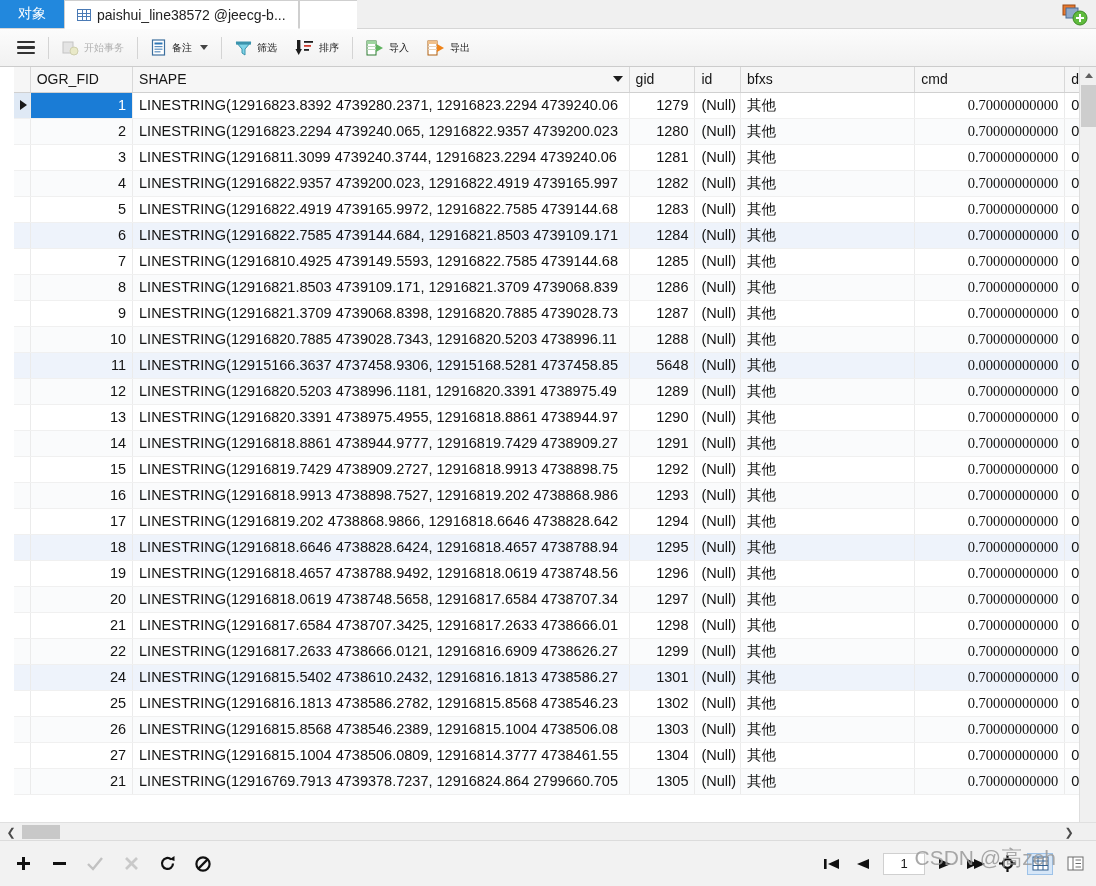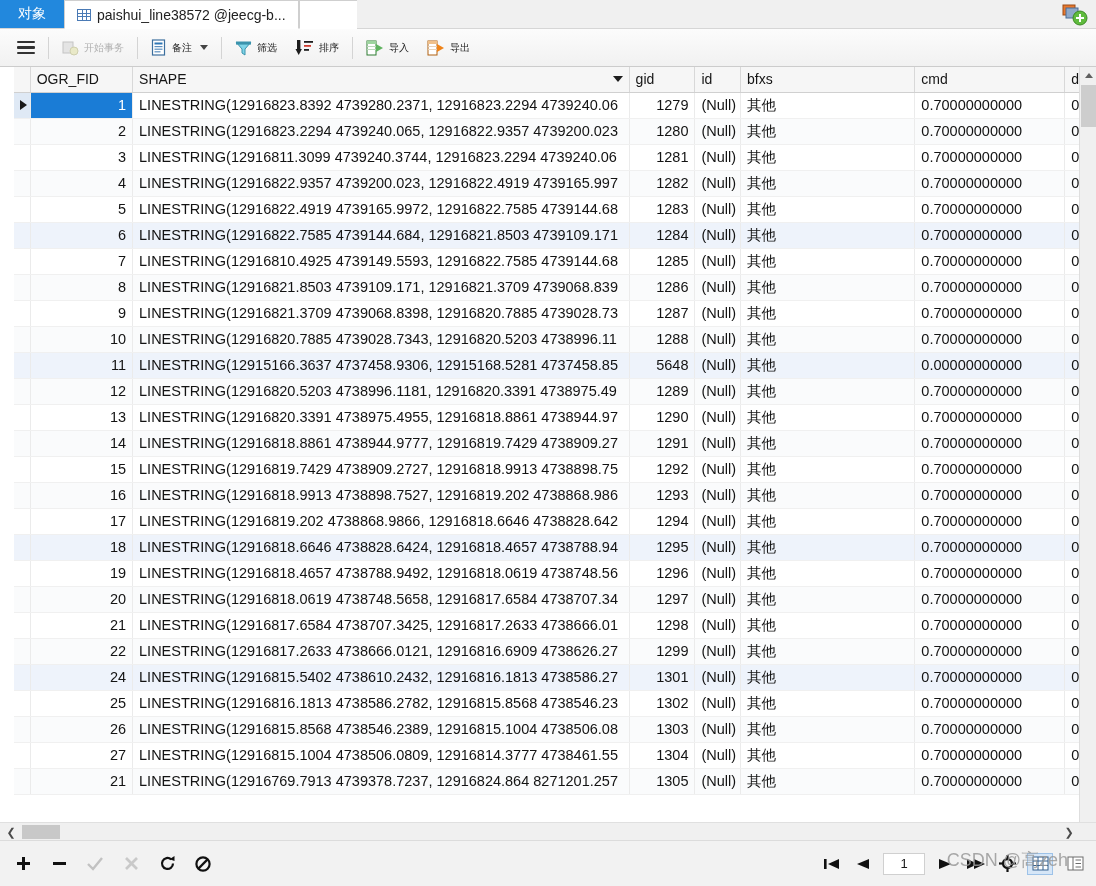--- a/index.html
+++ b/index.html
@@ -105,21 +105,21 @@
     border-right: 1px solid #e6e6e6;
   }
   tr.selected td.rownum { background:#1a7cd6 !important; color:#ffffff; }
   tr.selected td.gutter { background:#dfe9f5 !important; }
   .arrow-cur { display:inline-block; width:0;height:0;
     border-top:5px solid transparent;border-bottom:5px solid transparent;border-left:7px solid #1a1a1a; }
   td.shape  { width: 490px; }
   td.gid    { width: 65px; text-align: right; padding-right: 12px;}
   td.idc    { width: 45px; color: #b9b9b9; font-size: 13.5px;}
   td.bfxs   { width: 172px; }
-  td.cmd    { width: 148px; text-align: left; padding-right: 14px; }
+  td.cmd    { width: 148px; text-align: right; padding-right: 14px; font-family: Liberation Serif, serif; }
   td.dy     { width: 44px; }
   th.shape  { width: 490px; }
   th.gid    { width: 65px; }
   th.idc    { width: 45px; }
   th.bfxs   { width: 172px; }
   th.cmd    { width: 148px; }
   th.dy     { width: 44px; }
   .hdr-caret {
     position:absolute; right:6px; top:9px; width:0;height:0;
     border-left:5px solid transparent;border-right:5px solid transparent;border-top:6px solid #1d1d1d;
@@ -172,21 +172,21 @@
   .sb-btn.dim { color:#c2c2c2; cursor:default; }
   .pagebox {
     width:42px; height:22px; background:#ffffff; border:1px solid #d0d0d0;
     display:flex; align-items:center; justify-content:center; font-size:13px;
   }
   .viewtog {
     width:26px;height:22px;display:flex;align-items:center;justify-content:center;cursor:pointer;
   }
   .viewtog.sel { background:#d6e6f7; border:1px solid #9dc2e8; }
   .wm {
-    position:absolute; right:28px; bottom:14px; font-size:18px; color:#9a9a9a;
+    position:absolute; right:40px; bottom:14px; font-size:21px; color:#9a9a9a;
     opacity:.85; pointer-events:none; white-space:nowrap;
   }
 </style>
 </head>
 <body>
 
 <div id="app">
 
   <div class="tabbar">
     <div class="tab obj">
@@ -552,21 +552,21 @@
             <td class="shape">LINESTRING(12916815.1004 4738506.0809, 12916814.3777 4738461.55</td>
             <td class="gid">1304</td>
             <td class="idc">(Null)</td>
             <td class="bfxs">其他</td>
             <td class="cmd">0.70000000000</td>
             <td class="dy">0.0</td>
           </tr>
           <tr class="odd">
             <td class="gutter"></td>
             <td class="rownum">21</td>
-            <td class="shape">LINESTRING(12916769.7913 4739378.7237, 12916824.864 8271201.257</td>
+            <td class="shape">LINESTRING(12916769.7913 4739378.7237, 12916824.864 2799660.705</td>
             <td class="gid">1305</td>
             <td class="idc">(Null)</td>
             <td class="bfxs">其他</td>
             <td class="cmd">0.70000000000</td>
             <td class="dy">0.0</td>
           </tr>
         </tbody>
     </table>
   </div>
 

